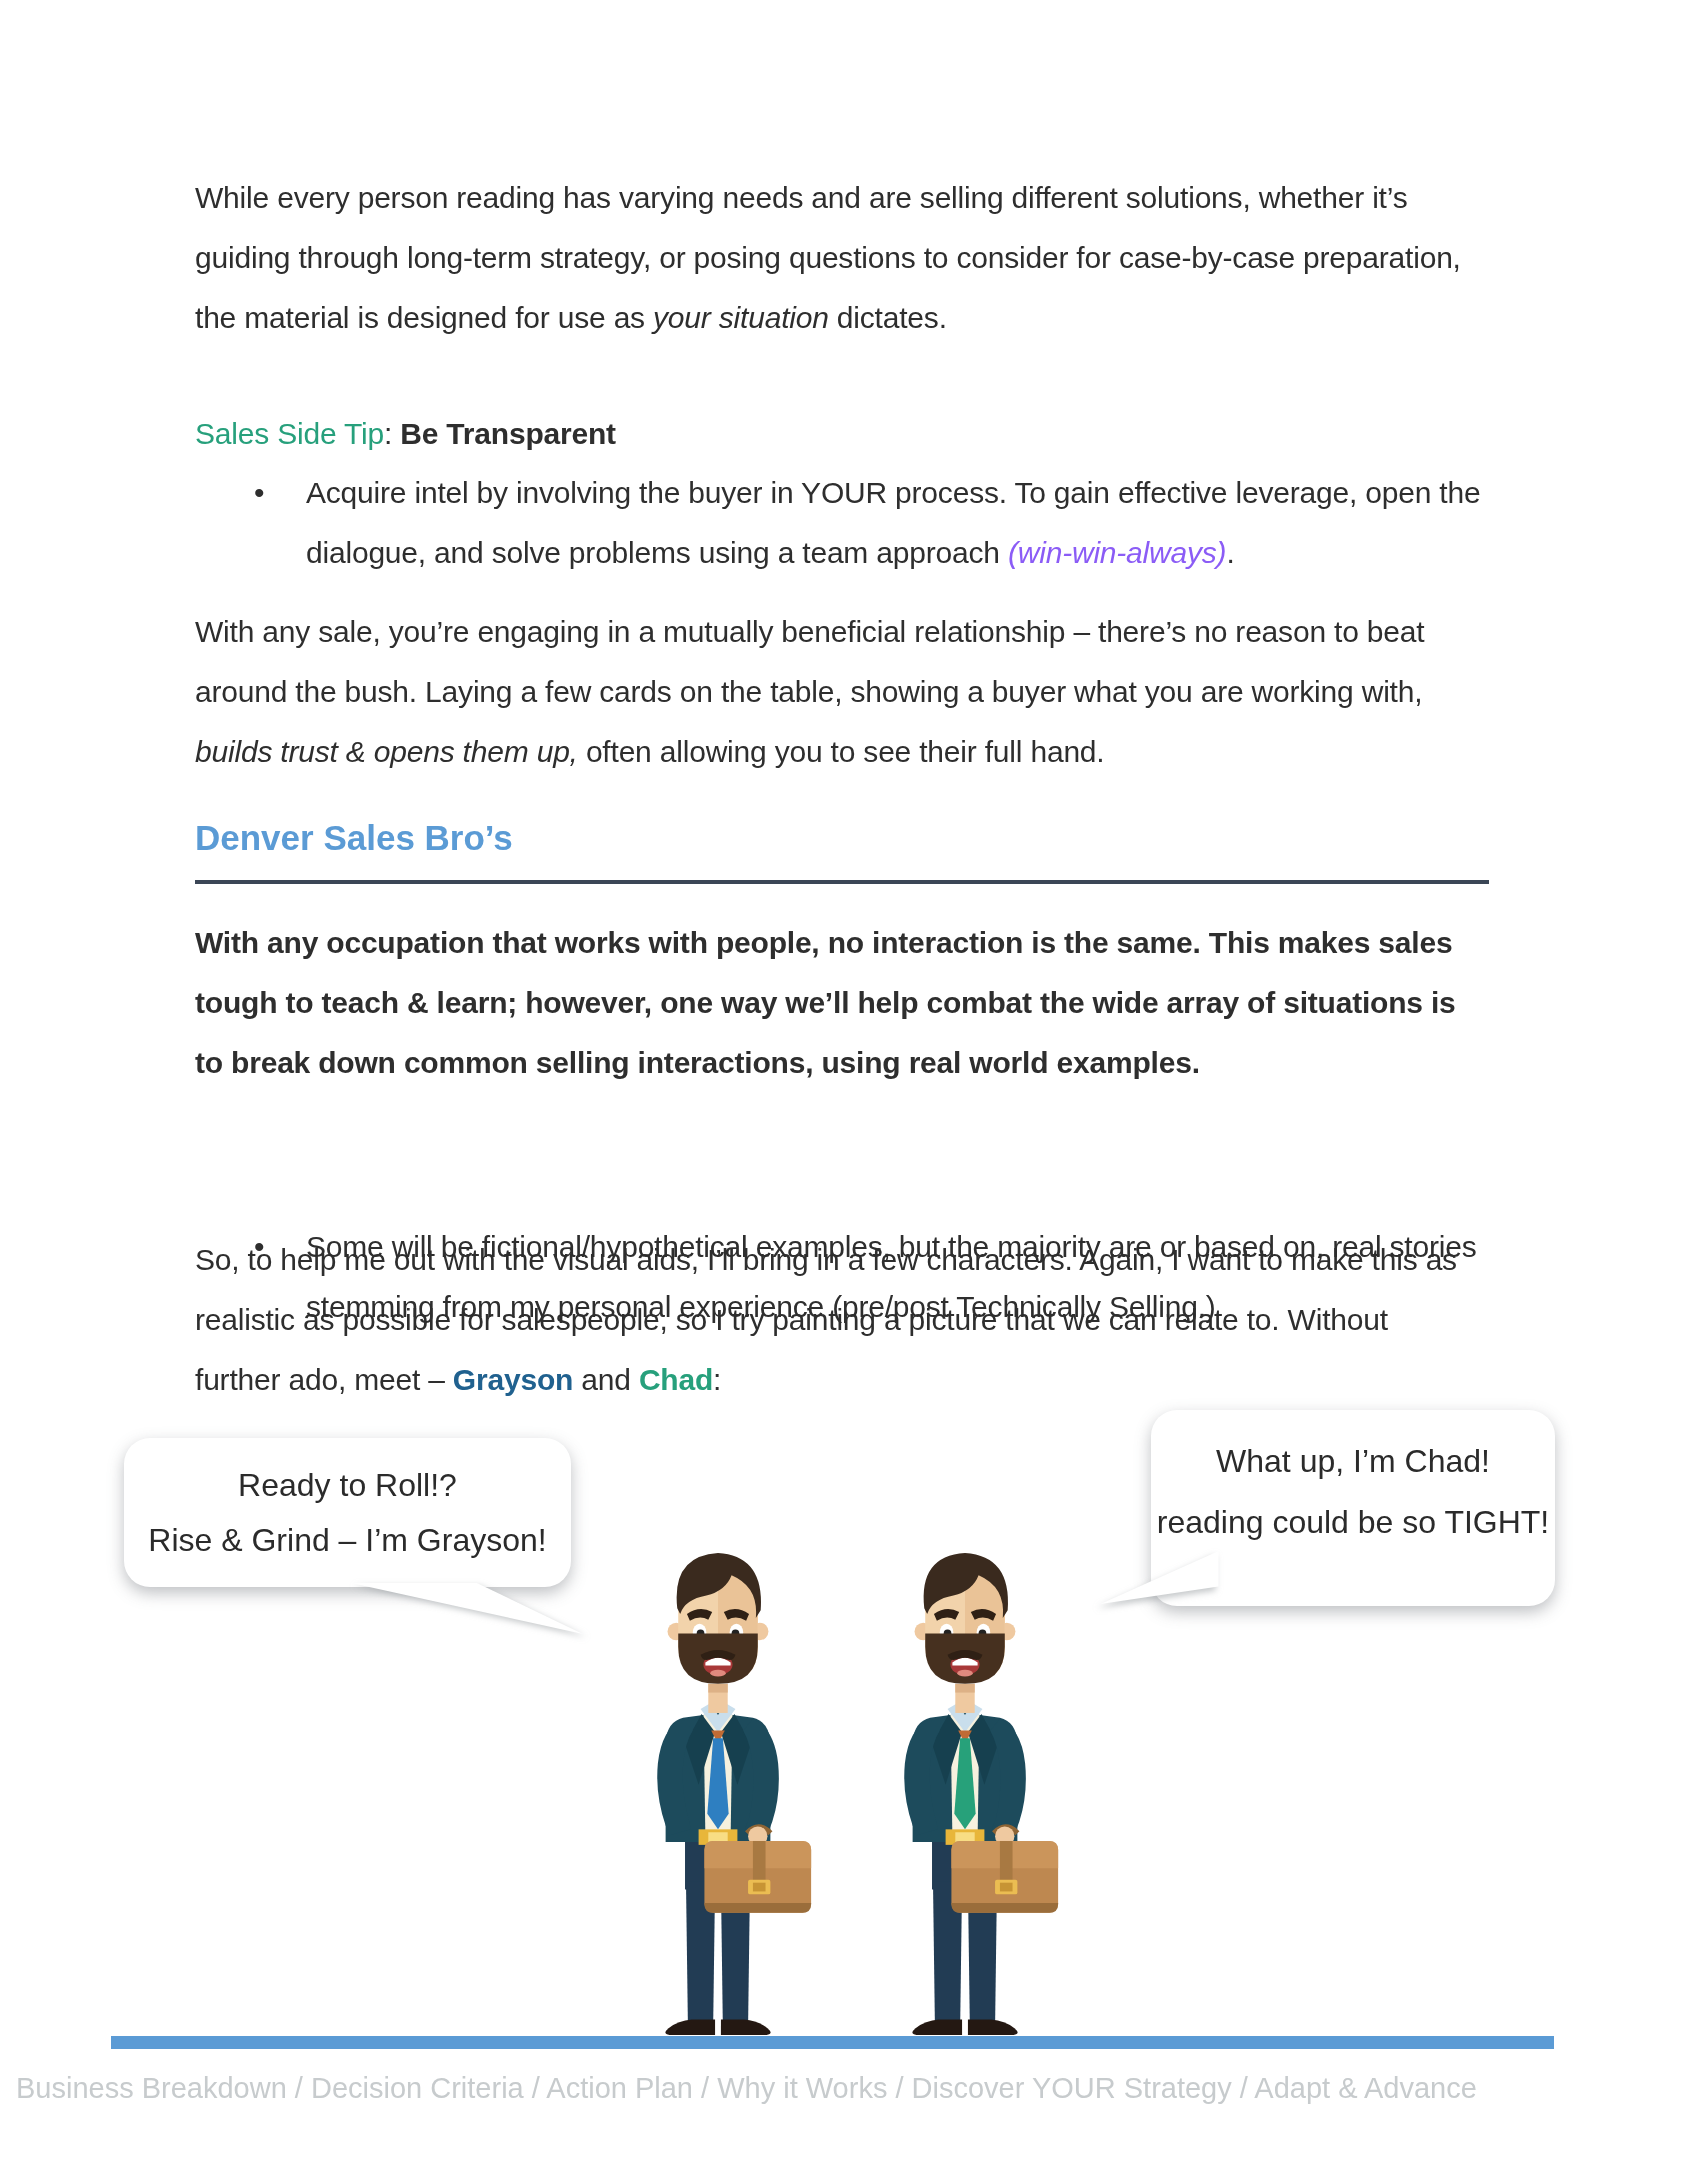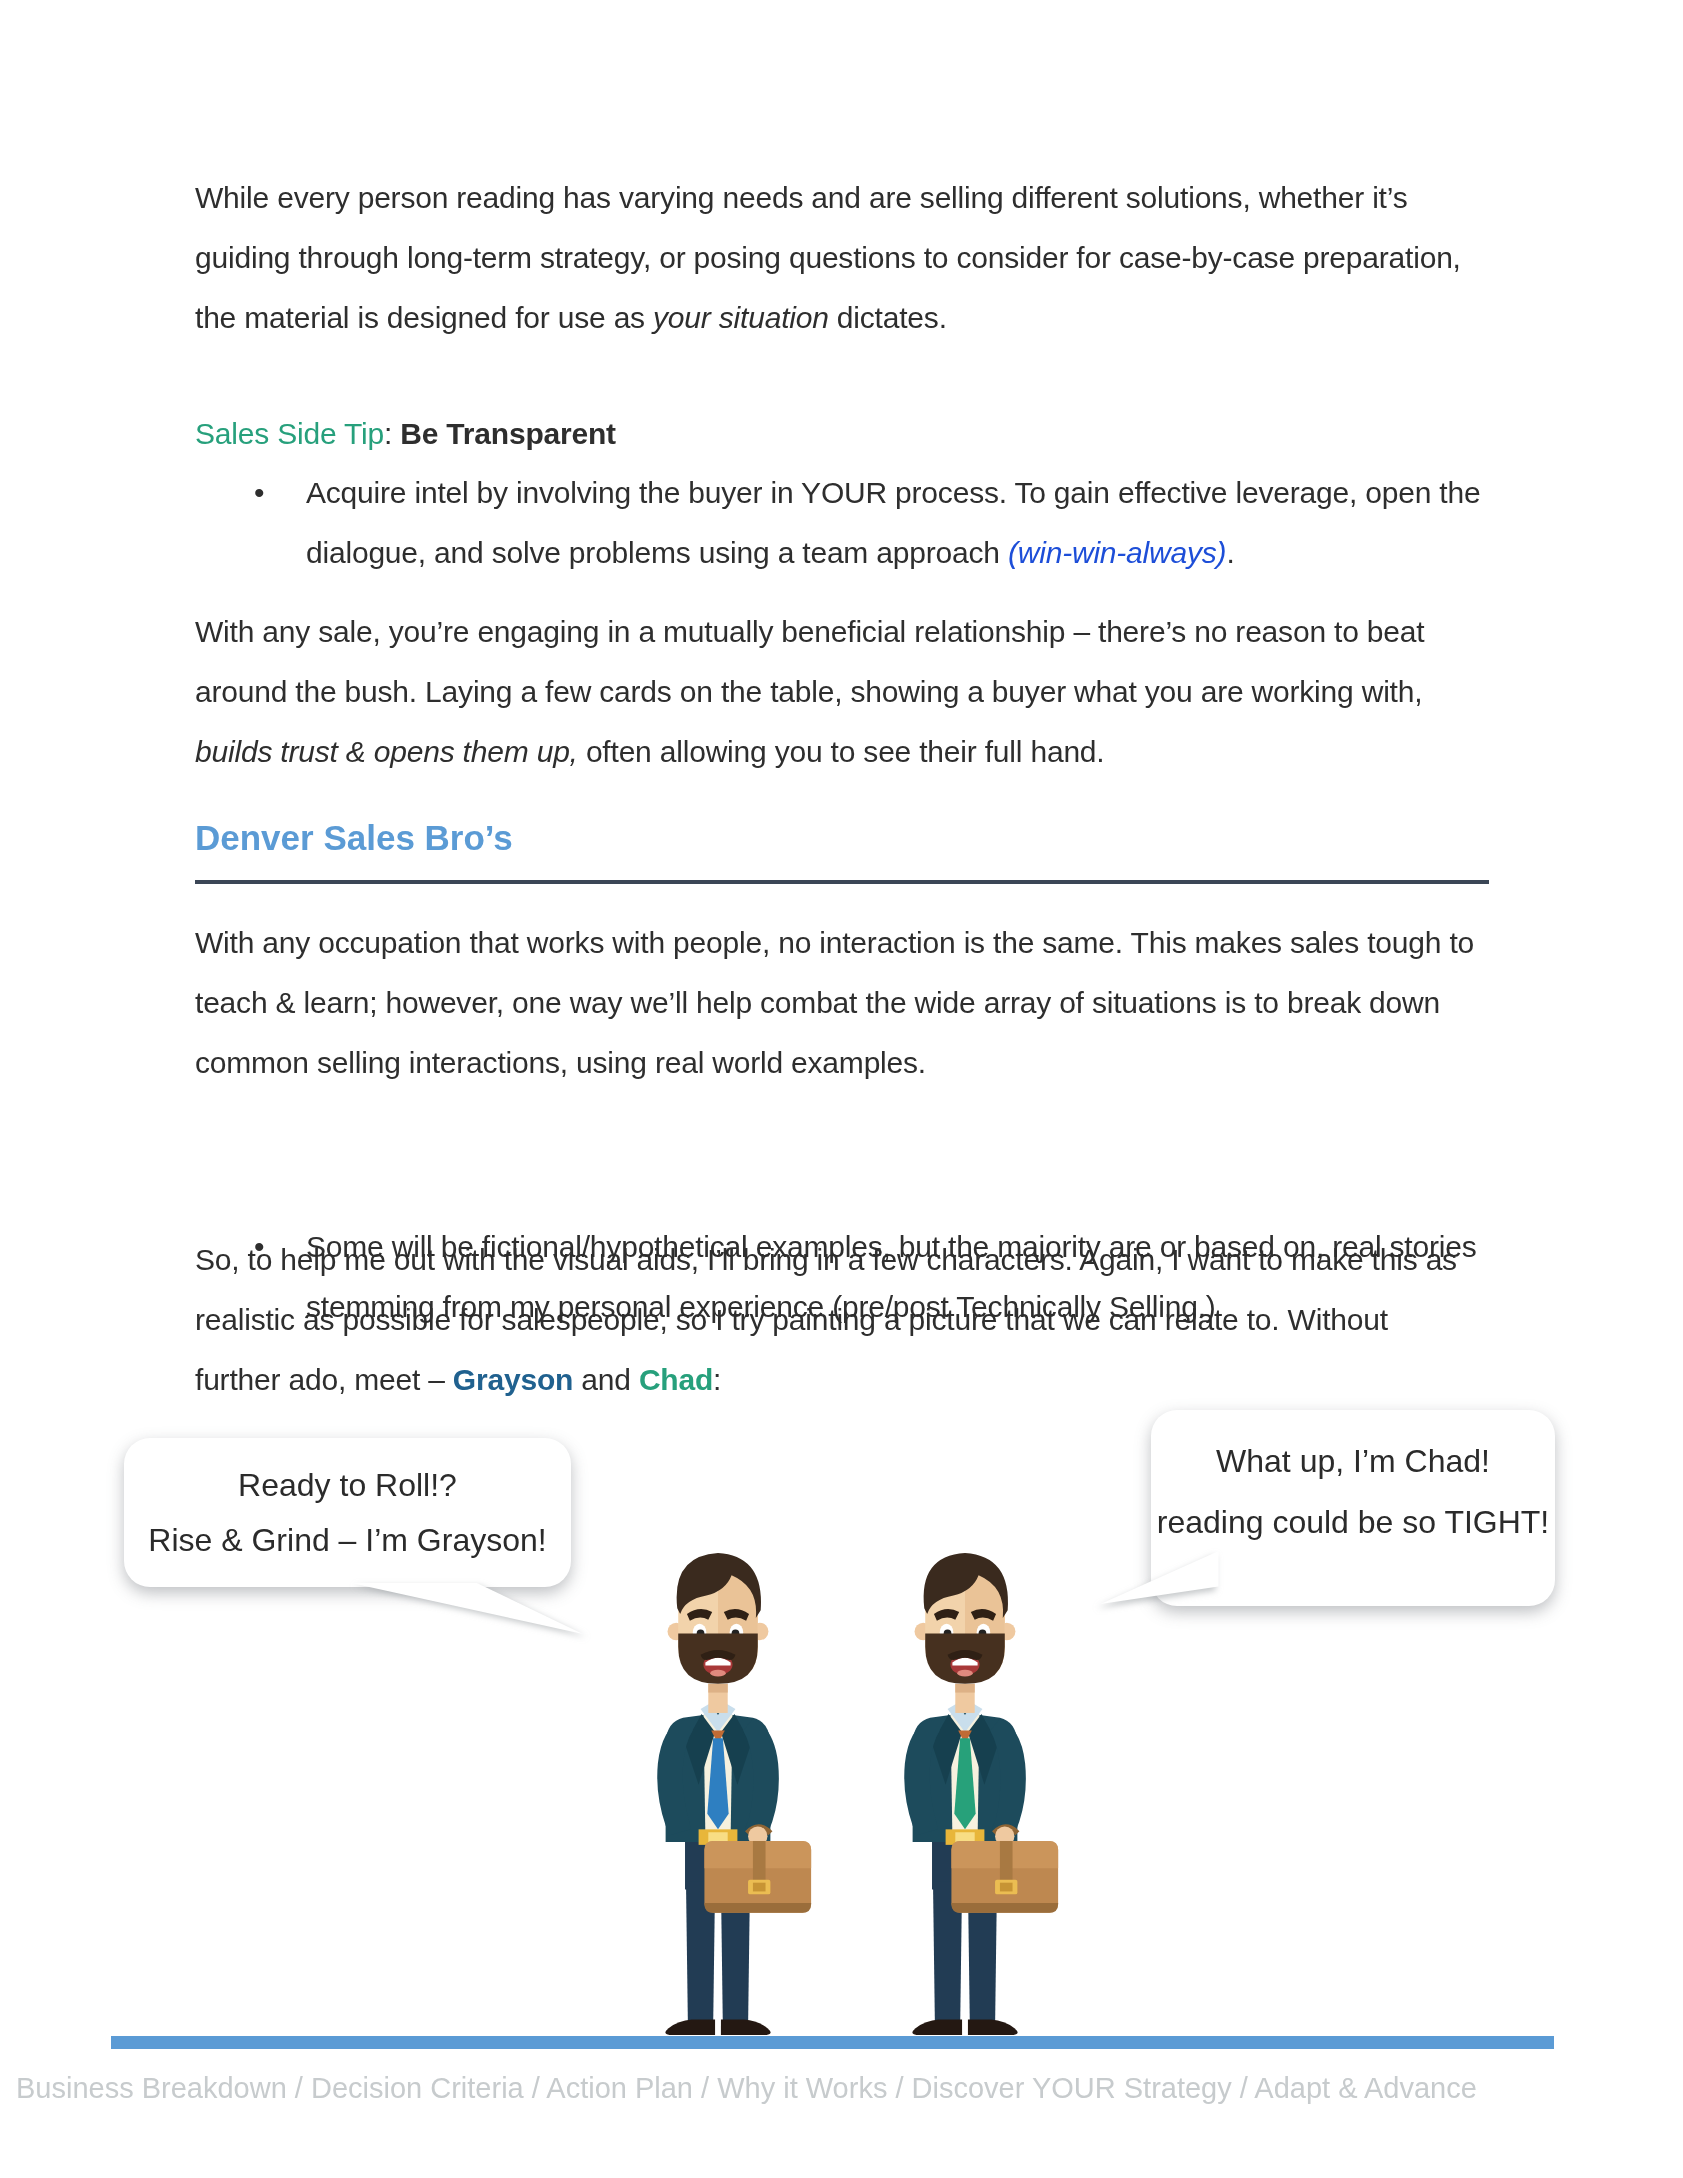--- a/index.html
+++ b/index.html
@@ -7,21 +7,21 @@
     width:1683px;height:2178px;background:#ffffff;position:relative;
     font-family:"Liberation Sans", sans-serif;color:#2e2e2e;overflow:hidden;
   }
   .col{position:absolute;left:195px;width:1282px;}
   .body-text{font-size:30px;line-height:60px;letter-spacing:-0.2px;}
   .bullet{padding-left:111px;position:relative;}
   .bullet::before{content:"•";position:absolute;left:59px;top:0;font-size:30px;}
   .italic{font-style:italic;}
   .bold{font-weight:bold;}
   .tip-label{color:#27A07C;}
-  .winwin{color:#1d4ed8;font-style:italic;}
+  .winwin{color:#8b5cf6;font-style:italic;}
   .name-grayson{color:#20618F;font-weight:bold;}
   .name-chad{color:#27A07C;font-weight:bold;}
   .section-heading{font-size:35px;font-weight:bold;color:#5B9BD5;}
   .heading-rule{position:absolute;left:195px;top:880px;width:1294px;height:4px;background:#3B4656;}
   .bubble{
     position:absolute;background:#fff;border-radius:26px;text-align:center;
     box-shadow:0 6px 16px rgba(110,116,122,0.45);font-size:32px;color:#2b2b2b;
   }
   .bubble .bline{white-space:nowrap;line-height:55px;}
   .bubble-grayson{left:124px;top:1438px;width:447px;height:149px;padding-top:20px;box-sizing:border-box;}
@@ -54,21 +54,21 @@
   <span>Acquire intel by involving the buyer in YOUR process. To gain effective leverage, open the dialogue, and solve problems using a team approach </span><span class="winwin">(win-win-always)</span><span>.</span>
 </div>
 
 <div class="col body-text" style="top:602px;">
   <span>With any sale, you’re engaging in a mutually beneficial relationship – there’s no reason to beat around the bush. Laying a few cards on the table, showing a buyer what you are working with, </span><span class="italic">builds trust &amp; opens them up,</span><span> often allowing you to see their full hand.</span>
 </div>
 
 <div class="col section-heading" style="top:818px;">Denver Sales Bro’s</div>
 <div class="heading-rule"></div>
 
-<div class="col body-text" style="top:913px;">With any occupation that works with people, no interaction is the same. This makes sales tough to teach &amp; learn; however, one way we’ll help combat the wide array of situations is to break down common selling interactions, using real world examples.</div>
+<div class="col body-text" style="top:913px;font-weight:bold;">With any occupation that works with people, no interaction is the same. This makes sales tough to teach &amp; learn; however, one way we’ll help combat the wide array of situations is to break down common selling interactions, using real world examples.</div>
 
 <div class="col body-text bullet" style="top:1097px;">Some will be fictional/hypothetical examples, but the majority are or based on, real stories stemming from my personal experience (pre/post Technically Selling.)</div>
 
 <div class="col body-text" style="top:1230px;">
   <span>So, to help me out with the visual aids, I’ll bring in a few characters. Again, I want to make this as realistic as possible for salespeople, so I try painting a picture that we can relate to. Without further ado, meet – </span><span class="name-grayson">Grayson</span><span> and </span><span class="name-chad">Chad</span><span>:</span>
 </div>
 
 <div class="bubble bubble-grayson">
   <div class="bline">Ready to Roll!?</div>
   <div class="bline">Rise &amp; Grind – I’m Grayson!</div>

